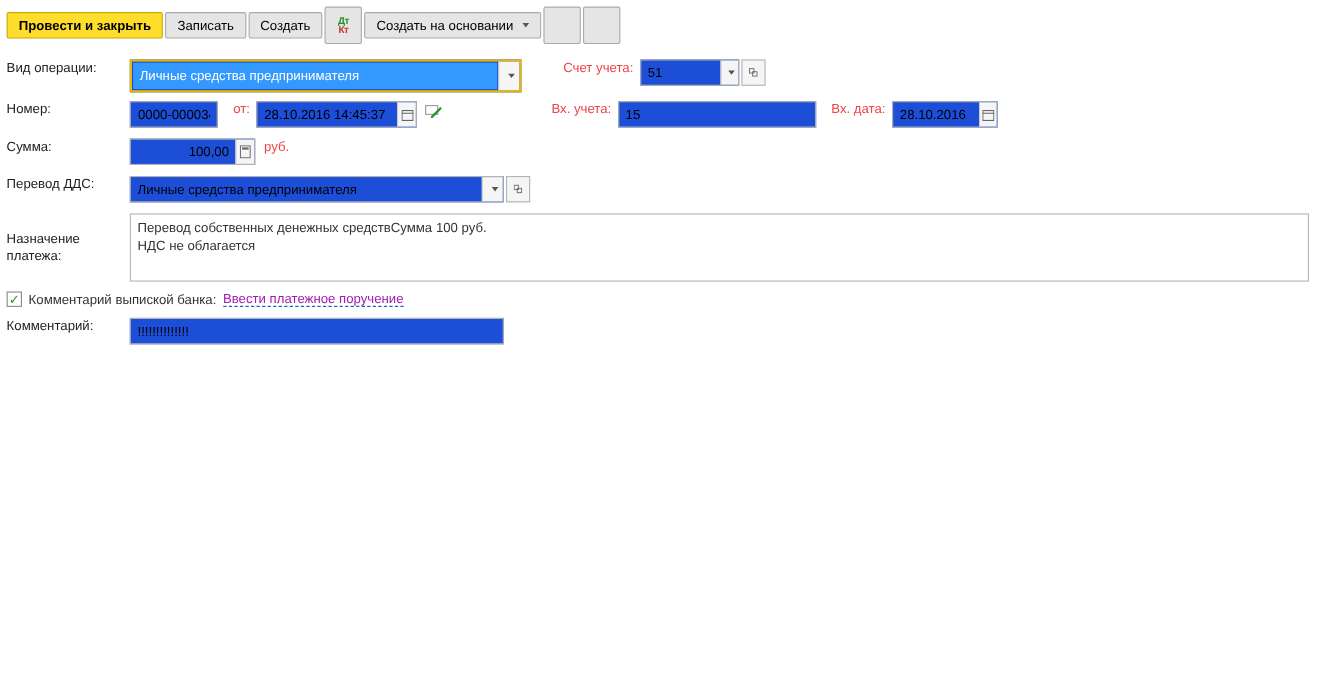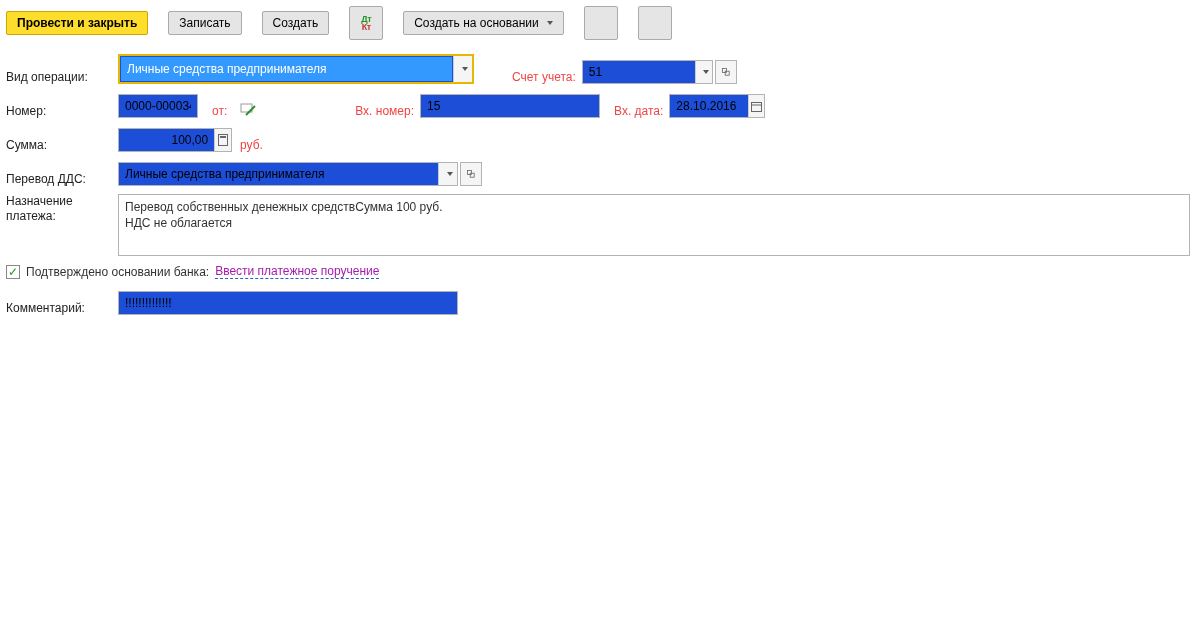--- a/index.html
+++ b/index.html
@@ -7,21 +7,21 @@
     margin: 0;
     padding: 6px;
     font-family: Arial, sans-serif;
     font-size: 12px;
     color: #333;
     background: #fff;
     width: 1200px;
   }
   .toolbar {
     display: flex;
-    gap: 20px;
+    gap: 2px;
     align-items: center;
     margin-bottom: 14px;
   }
   .btn {
     height: 24px;
     padding: 0 10px;
     border: 1px solid #aaa;
     background: #e5e5e5;
     font-size: 12px;
     cursor: pointer;
@@ -52,21 +52,21 @@
   .dropdown-caret {
     display: inline-block;
     width: 0; height: 0;
     border-left: 3px solid transparent;
     border-right: 3px solid transparent;
     border-top: 4px solid #555;
     margin-left: 4px;
   }
   .form-row {
     display: flex;
-    align-items: flex-end;
+    align-items: flex-start;
     margin-bottom: 8px;
     min-height: 26px;
   }
   .label {
     width: 112px;
     flex-shrink: 0;
     color: #222;
   }
   .inline-label {
     padding: 0 6px 0 14px;
@@ -204,48 +204,57 @@
 <div class="form-row">
   <div class="label">Вид операции:</div>
   <div class="field highlight" style="width:356px">
     <div class="selected-text hl">Личные средства предпринимателя</div>
     <button class="field-btn">
         <span class="dropdown-caret"></span>
       </button>
   </div>
 
   <div class="inline-label" style="margin-left:24px">Счет учета:</div>
-  <div class="field" style="width:131px">
+  <div class="field" style="width:90px">
     <input value="51" style="">
     <button class="field-btn">
         <span class="dropdown-caret"></span>
       </button>
   </div>
   <button class="after-btn">
     <svg width="10" height="10" viewBox="0 0 10 10">
         <rect x="0.5" y="0.5" width="5" height="5" fill="none" stroke="#666"></rect>
         <rect x="4" y="4" width="5" height="5" fill="none" stroke="#666"></rect>
       </svg>
   </button>
 </div>
 
 <div class="form-row">
   <div class="label">Номер:</div>
   <div class="field" style="width:80px">
     <input value="0000-000034" style="">
   </div>
   <div class="inline-label">от:</div>
+  <div class="field" style="width:146px">
+    <input value="28.10.2016 14:45:37" style="">
+    <button class="field-btn">
+      <svg width="11" height="11" viewBox="0 0 11 11">
+          <rect x="0.5" y="1.5" width="10" height="9" fill="none" stroke="#666"></rect>
+          <line x1="0" y1="4" x2="11" y2="4" stroke="#666"></line>
+        </svg>
+    </button>
+  </div>
   <span class="status-icon">
     <svg width="16" height="14" viewBox="0 0 16 14">
         <rect x="1" y="2" width="11" height="8" fill="#fff" stroke="#999"></rect>
         <path d="M6 13 l3 -3 l6 -6" fill="none" stroke="#2a912a" stroke-width="2"></path>
       </svg>
   </span>
 
-  <div class="inline-label" style="margin-left:82px">Вх. номер:</div>
+  <div class="inline-label" style="margin-left:82px">Вх. учета:</div>
   <div class="field" style="width:180px">
     <input value="15" style="">
   </div>
   <div class="inline-label">Вх. дата:</div>
   <div class="field" style="width:96px">
     <input value="28.10.2016" style="">
     <button class="field-btn">
       <svg width="11" height="11" viewBox="0 0 11 11">
           <rect x="0.5" y="1.5" width="10" height="9" fill="none" stroke="#666"></rect>
           <line x1="0" y1="4" x2="11" y2="4" stroke="#666"></line>
@@ -277,31 +286,31 @@
       </button>
   </div>
   <button class="after-btn">
     <svg width="10" height="10" viewBox="0 0 10 10">
         <rect x="0.5" y="0.5" width="5" height="5" fill="none" stroke="#666"></rect>
         <rect x="4" y="4" width="5" height="5" fill="none" stroke="#666"></rect>
       </svg>
   </button>
 </div>
 
-<div class="form-row" style="align-items:flex-start">
+<div class="form-row" style="align-items:center">
   <div class="label" style="line-height:15px">Назначение платежа:</div>
   <div class="textarea">Перевод собственных денежных средствСумма 100 руб.
 НДС не облагается</div>
 </div>
 
 <div class="checkbox-row">
   <span class="chk">
     <span class="chk-mark">✓</span>
   </span>
-  <span>Подтверждено основании банка:</span>
+  <span>Комментарий выпиской банка:</span>
   <a class="link">Ввести платежное поручение</a>
 </div>
 
 <div class="form-row">
   <div class="label">Комментарий:</div>
   <div class="field" style="width:340px">
     <input value="!!!!!!!!!!!!!!" style="">
   </div>
 </div>
 

